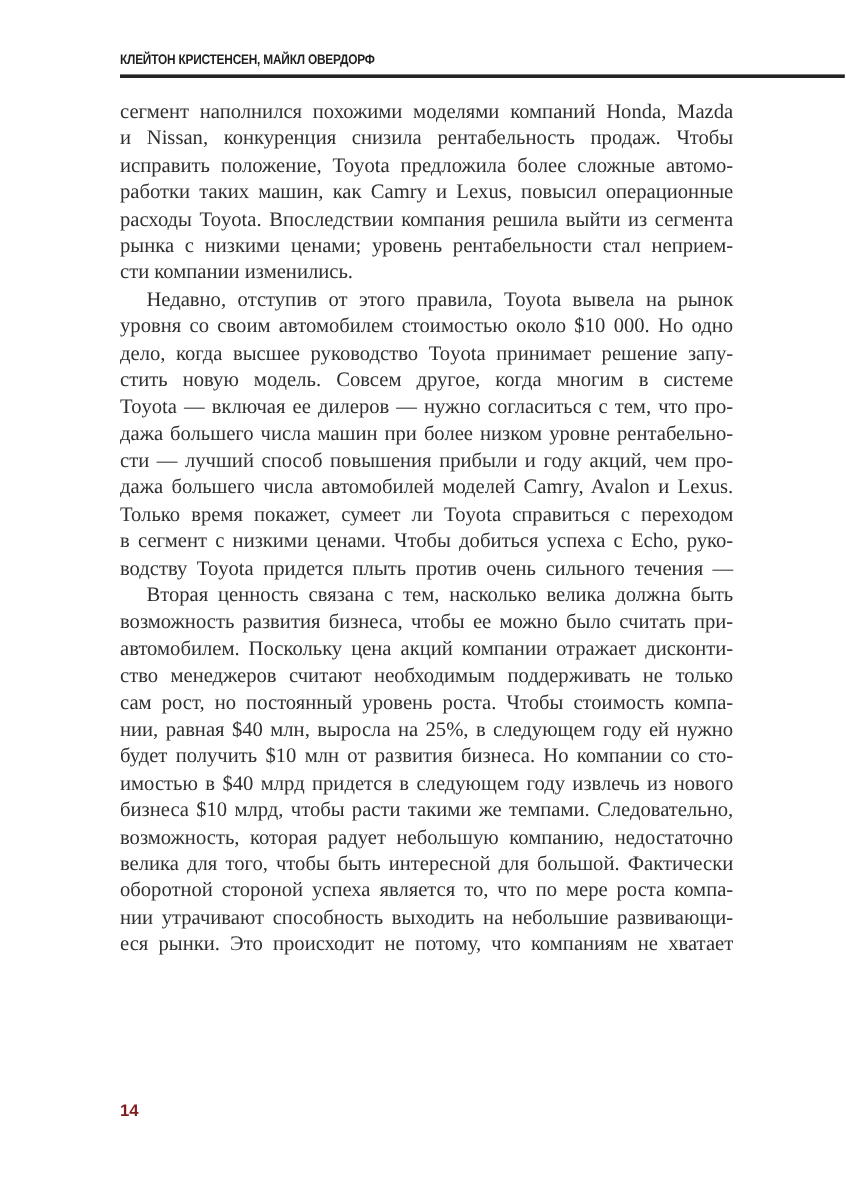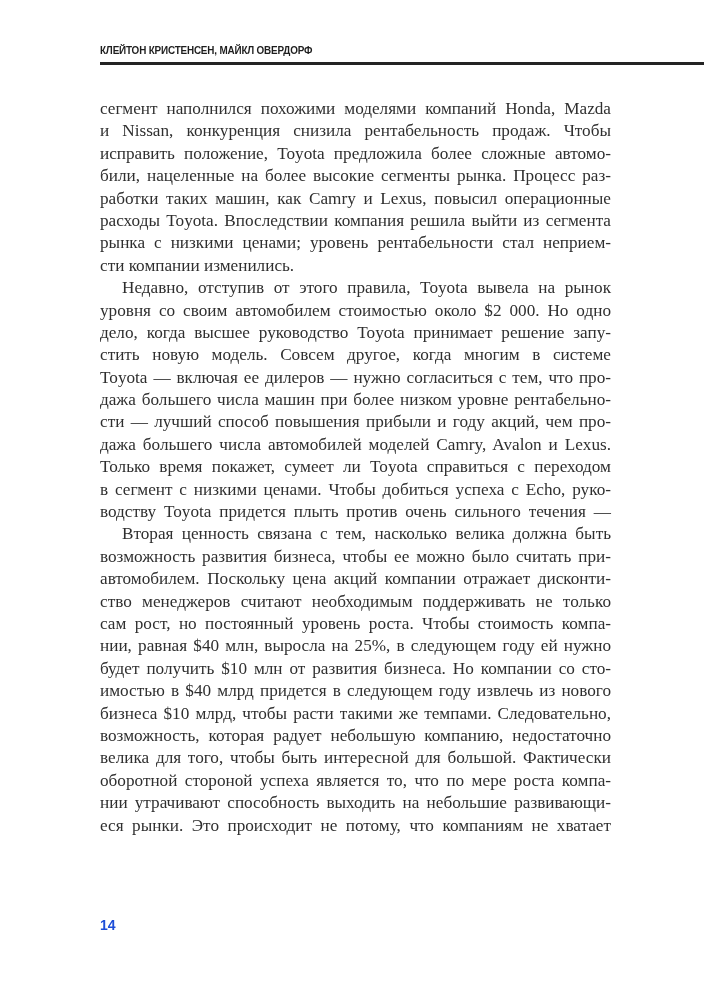--- a/index.html
+++ b/index.html
@@ -30,21 +30,21 @@
       position: absolute;
       left: 100px;
       right: 1px;
       top: 62px;
       height: 3px;
       background: #232323;
     }
     .text-block {
       position: absolute;
       left: 100px;
-      top: 98px;
+      top: 82px;
       width: 511px;
       font-family: "Liberation Serif", serif;
       font-size: 17.2px;
       line-height: 22.4px;
       color: #2f2f2f;
     }
     .line {
       display: block;
       height: 22.4px;
       white-space: nowrap;
@@ -57,45 +57,44 @@
     .line.indent {
       padding-left: 22px;
     }
     .folio {
       position: absolute;
       left: 100px;
       top: 917px;
       font-family: "Liberation Sans", sans-serif;
       font-weight: bold;
       font-size: 14px;
-      color: #1d4ed8;
+      color: #7f1d1d;
     }
   </style>
 </head>
 <body>
 
 <div class="running-head">КЛЕЙТОН КРИСТЕНСЕН, МАЙКЛ ОВЕРДОРФ</div>
 <div class="head-rule"></div>
 
 <div class="text-block">
 
   <div>
     <span class="line">сегмент наполнился похожими моделями компаний Honda, Mazda</span>
     <span class="line">и Nissan, конкуренция снизила рентабельность продаж. Чтобы</span>
     <span class="line">исправить положение, Toyota предложила более сложные автомо-</span>
-    <span class="line">били, нацеленные на более высокие сегменты рынка. Процесс раз-</span>
     <span class="line">работки таких машин, как Camry и Lexus, повысил операционные</span>
     <span class="line">расходы Toyota. Впоследствии компания решила выйти из сегмента</span>
     <span class="line">рынка с низкими ценами; уровень рентабельности стал неприем-</span>
     <span class="line last">сти компании изменились.</span>
   </div>
 
   <div>
     <span class="line indent">Недавно, отступив от этого правила, Toyota вывела на рынок</span>
-    <span class="line">уровня со своим автомобилем стоимостью около $2 000. Но одно</span>
+    <span class="line">уровня со своим автомобилем стоимостью около $10 000. Но одно</span>
     <span class="line">дело, когда высшее руководство Toyota принимает решение запу-</span>
     <span class="line">стить новую модель. Совсем другое, когда многим в системе</span>
     <span class="line">Toyota — включая ее дилеров — нужно согласиться с тем, что про-</span>
     <span class="line">дажа большего числа машин при более низком уровне рентабельно-</span>
     <span class="line">сти — лучший способ повышения прибыли и году акций, чем про-</span>
     <span class="line">дажа большего числа автомобилей моделей Camry, Avalon и Lexus.</span>
     <span class="line">Только время покажет, сумеет ли Toyota справиться с переходом</span>
     <span class="line">в сегмент с низкими ценами. Чтобы добиться успеха с Echo, руко-</span>
     <span class="line">водству Toyota придется плыть против очень сильного течения —</span>
   </div>

